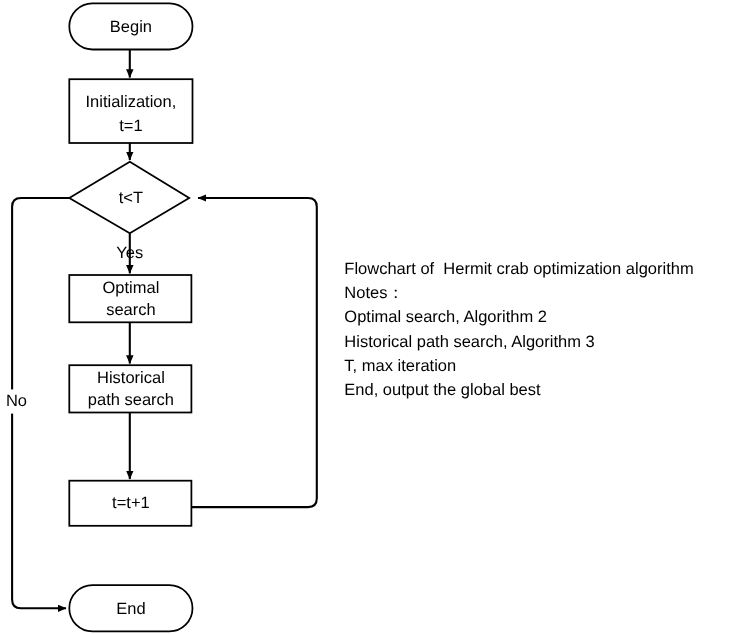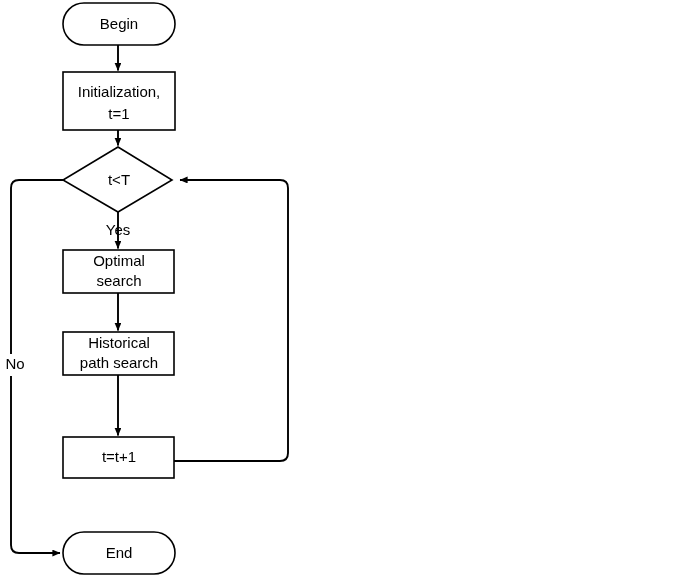--- a/index.html
+++ b/index.html
@@ -129,14 +129,22 @@
       <text class="node-label" x="119" y="458">t=t+1</text>
     </g>
 
     <g>
       <rect class="shape" x="63" y="532" width="112" height="42" rx="21" ry="21"></rect>
       <text class="node-label" x="119" y="554">End</text>
     </g>
 
   </svg>
 
+  <div id="notes-panel">
+    <div class="note-line">Flowchart of  Hermit crab optimization algorithm</div>
+    <div class="note-line">Notes：</div>
+    <div class="note-line">Optimal search, Algorithm 2</div>
+    <div class="note-line">Historical path search, Algorithm 3</div>
+    <div class="note-line">T, max iteration</div>
+    <div class="note-line">End, output the global best</div>
+  </div>
 
 </div>
 
 </body></html>

